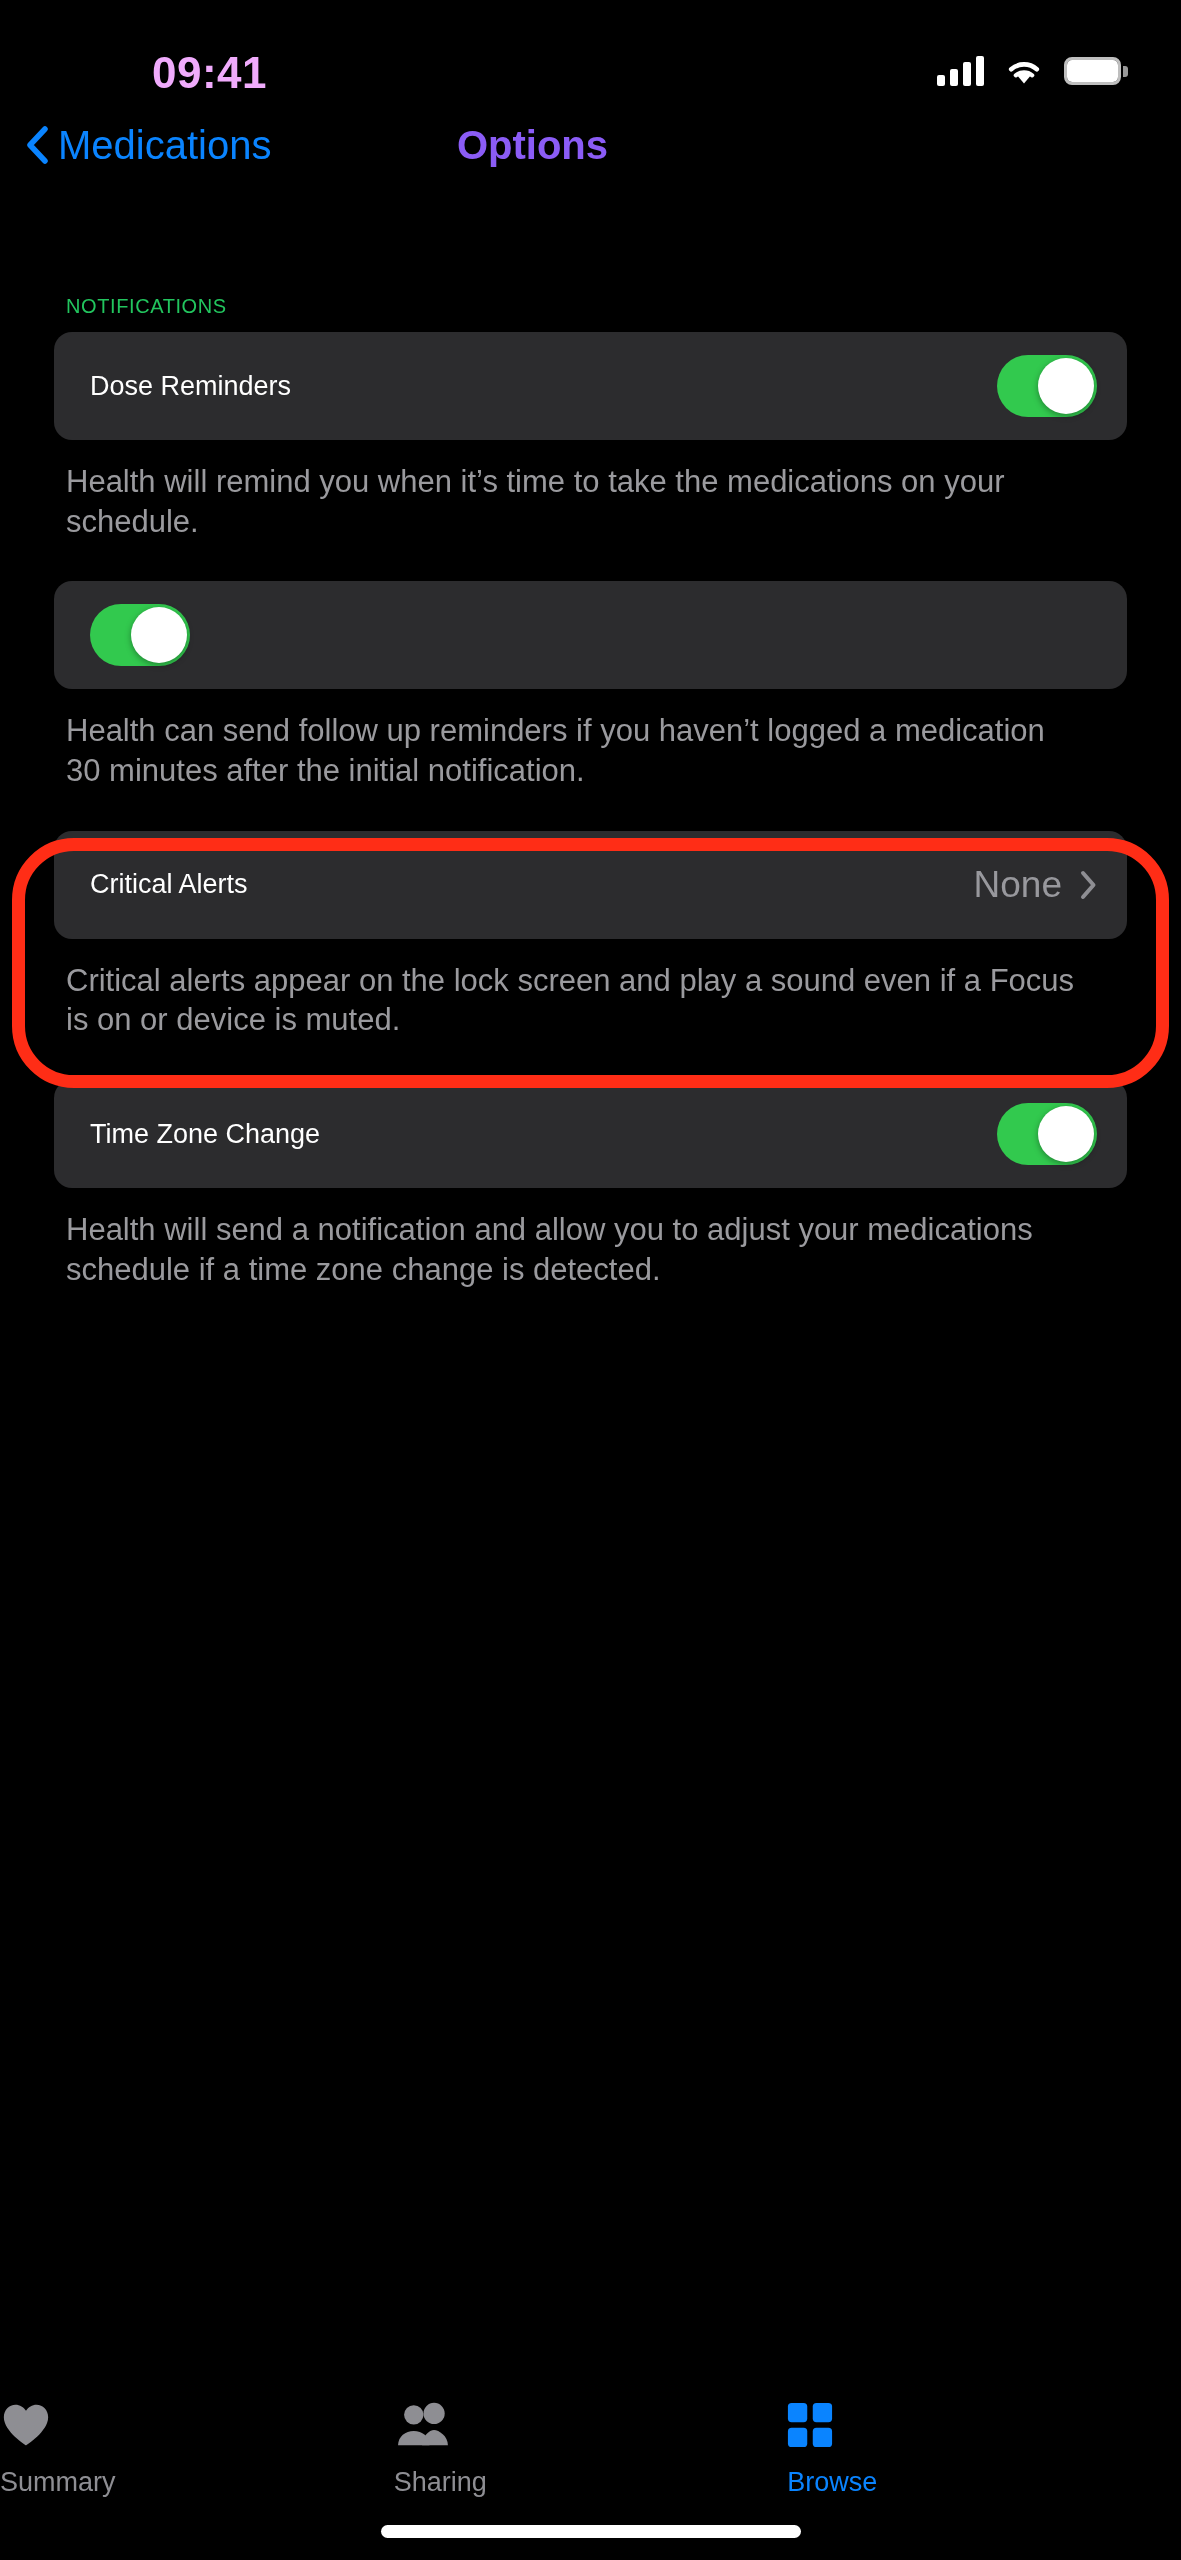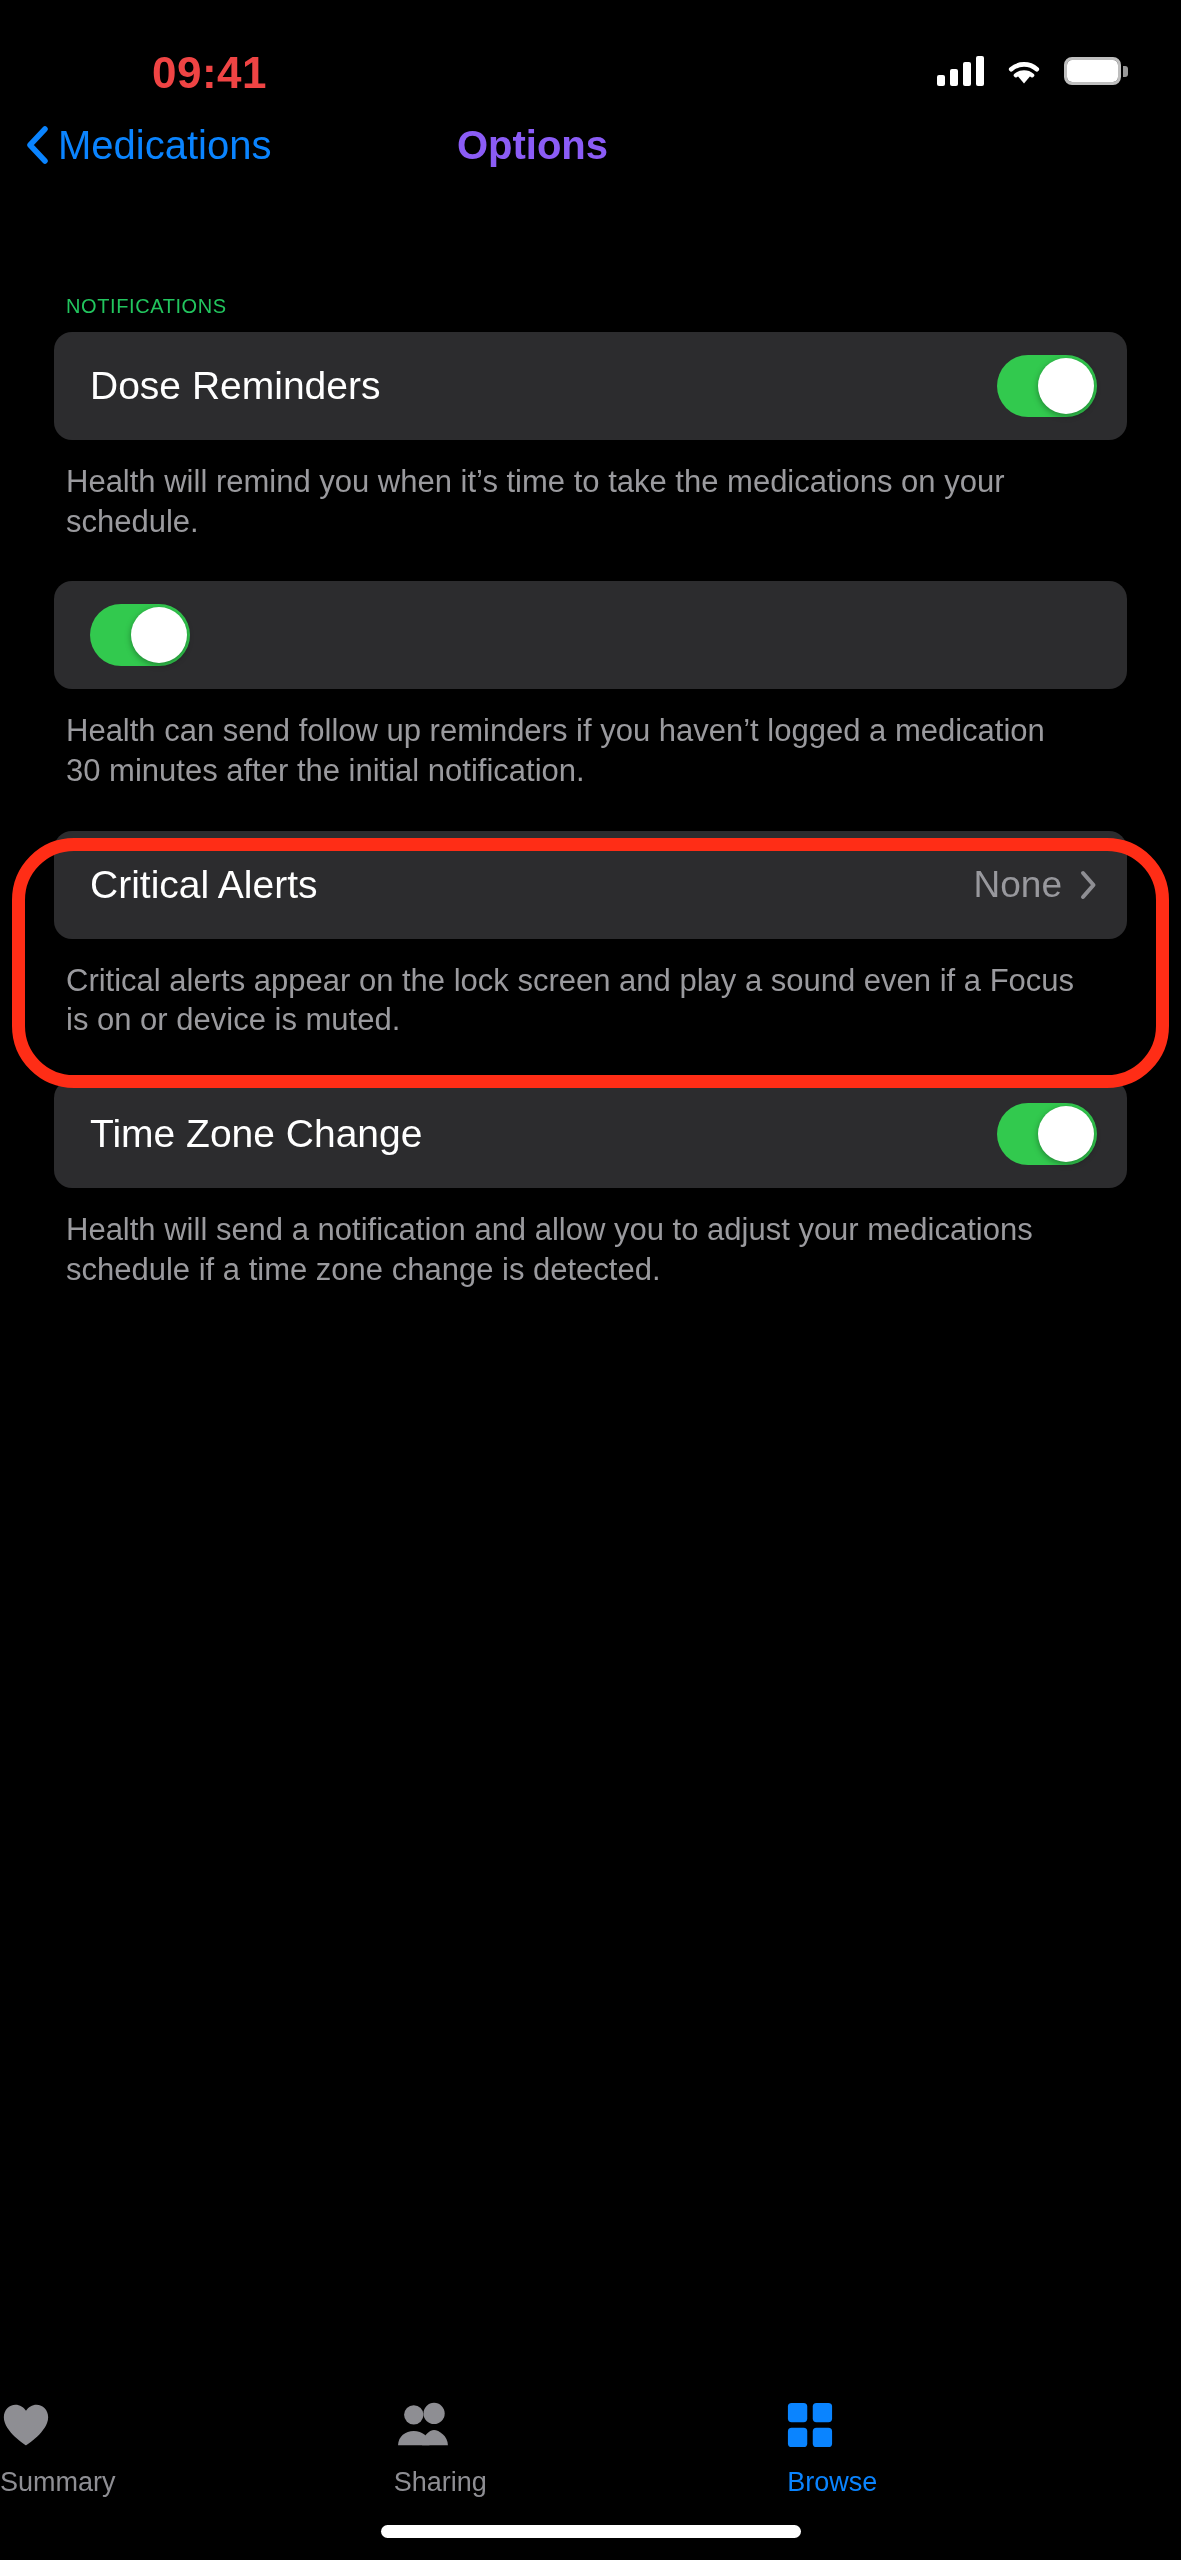--- a/index.html
+++ b/index.html
@@ -10,21 +10,21 @@
     -webkit-font-smoothing:antialiased;
   }
   .phone { position:relative; width:1181px; height:2560px; background:#000; }
 
   
   .status-bar{
     position:absolute; top:0; left:0; width:1181px; height:105px;
   }
   .status-time{
     position:absolute; left:152px; top:48px;
-    font-size:44px; font-weight:bold; color:#ef4444; letter-spacing:0.5px;
+    font-size:44px; font-weight:bold; color:#f0abfc; letter-spacing:0.5px;
   }
   .status-icons{
     position:absolute; right:60px; top:50px;
     display:flex; align-items:center; gap:20px; height:42px;
   }
   .sig{ display:flex; align-items:flex-end; gap:5px; height:30px; }
   .sig i{ display:block; width:8px; background:#fff; border-radius:2px; }
   .sig i:nth-child(1){height:11px;}
   .sig i:nth-child(2){height:17px;}
   .sig i:nth-child(3){height:24px;}
@@ -65,21 +65,21 @@
   .section-header{
     margin:110px 0 1px 66px;
     font-size:20px; color:#22c55e; letter-spacing:0.6px;
   }
   .row{
     margin:14px 54px 0 54px; height:108px;
     background:#2c2c2e; border-radius:18px;
     display:flex; align-items:center; justify-content:space-between;
     padding:0 30px 0 36px; cursor:pointer;
   }
-  .row-label{ font-size:39px; color:#fff; }
+  .row-label{ font-size:27px; color:#fff; }
   .row-right{ display:flex; align-items:center; gap:18px; }
   .row-value{ font-size:37px; color:#98989d; }
   .disclosure{ width:17px; height:30px; display:block; }
 
   
   .toggle{
     position:relative; width:100px; height:62px;
     border-radius:31px; background:#32c94e; flex:0 0 auto;
   }
   .toggle .knob{

